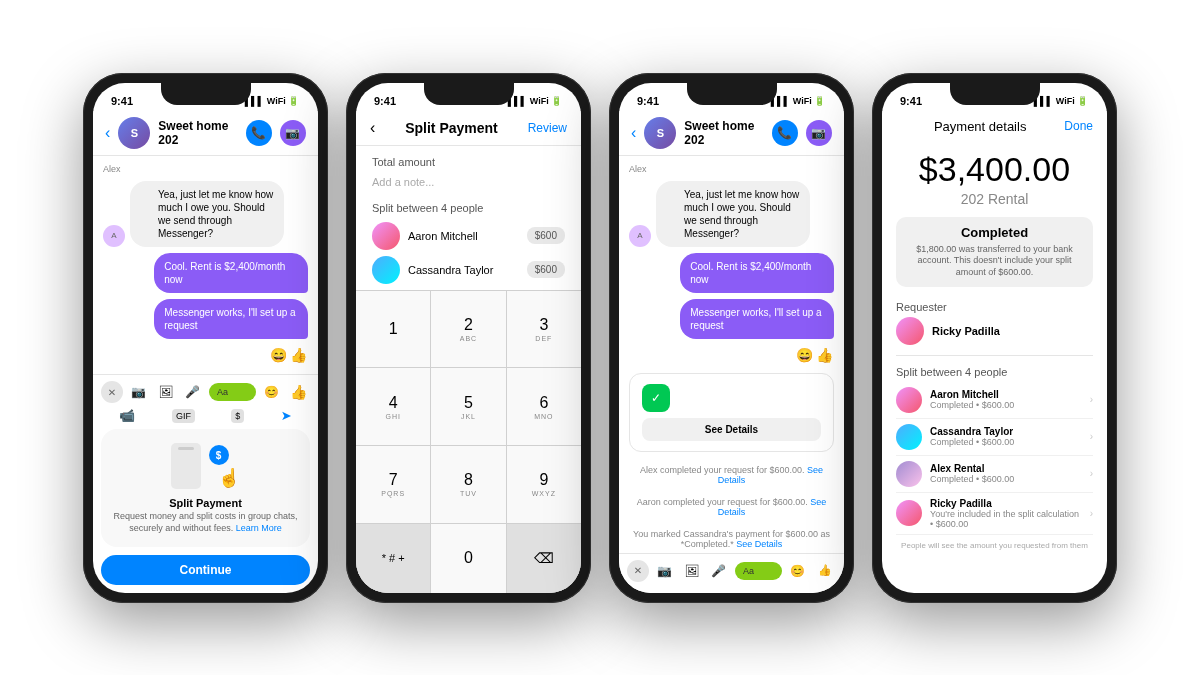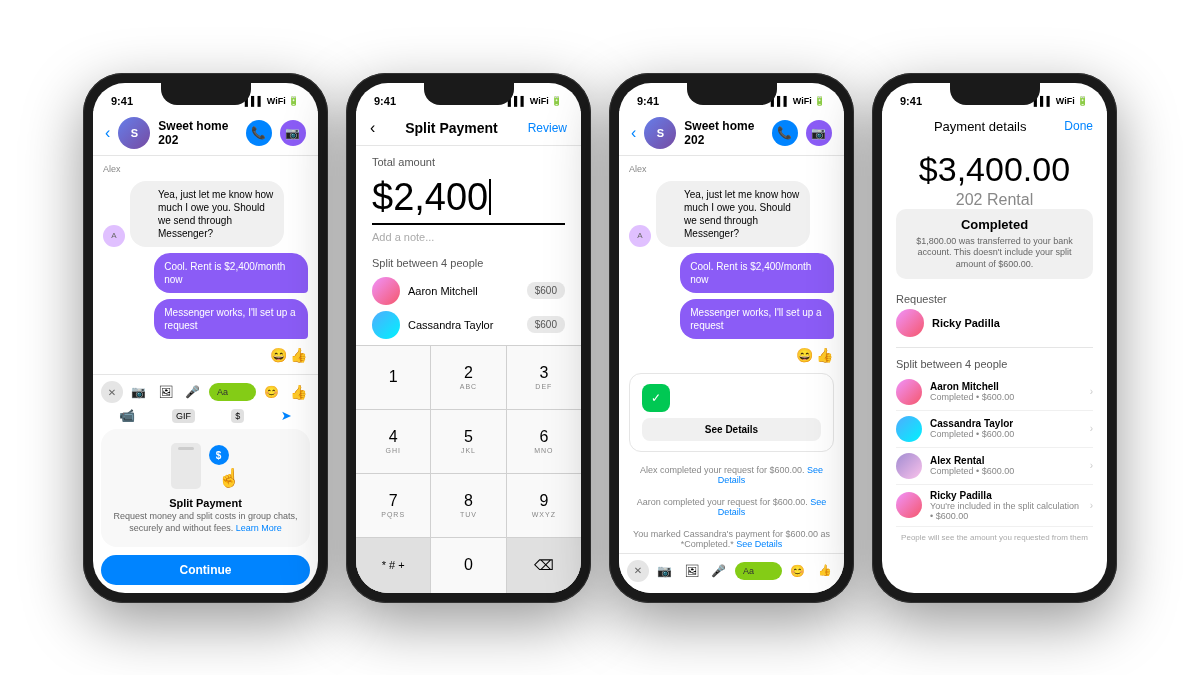--- a/index.html
+++ b/index.html
@@ -220,21 +220,21 @@
       display: flex;
       align-items: center;
       justify-content: space-between;
       flex-shrink: 0;
     }
     .p4-title { font-size: 13px; font-weight: 400; }
     .p4-done { color: #0084ff; font-size: 12px; font-weight: 500; }
 
     .p4-content { flex: 1; overflow: hidden; padding: 0 14px; display: flex; flex-direction: column; gap: 0; }
     .p4-amount { font-size: 34px; font-weight: 300; text-align: center; margin: 8px 0 2px; }
-    .p4-rental { font-size: 16px; color: #888; text-align: center; }
+    .p4-rental { font-size: 14px; color: #888; text-align: center; margin-bottom: 10px; }
     .p4-status-badge { 
       background: #f0f0f0; border-radius: 10px; padding: 8px 12px;
       margin-bottom: 8px;
     }
     .p4-status-title { font-size: 13px; font-weight: 600; text-align: center; margin-bottom: 4px; }
     .p4-status-desc { font-size: 9px; color: #666; text-align: center; line-height: 1.3; }
 
     .p4-section-label { font-size: 11px; color: #555; font-weight: 500; margin: 6px 0 4px; }
     .p4-requester { display: flex; align-items: center; gap: 8px; margin-bottom: 6px; }
     .p4-req-avatar { width: 28px; height: 28px; border-radius: 50%; background: linear-gradient(135deg, #f093fb, #f5576c); flex-shrink: 0; }
@@ -344,24 +344,20 @@
       </div>
 
       <div class="p2-header">
         <span class="p2-back">‹</span>
         <span class="p2-title">Split Payment</span>
         <span class="p2-review">Review</span>
       </div>
 
       <div class="p2-amount-section">
         <div class="p2-label">Total amount</div>
-        <div class="p2-amount-display">
-          <span>$2,400</span>
-          <div class="p2-cursor"></div>
-        </div>
         <div class="p2-note">Add a note...</div>
       </div>
 
       <div class="p2-split-section">
         <div class="p2-split-title">Split between 4 people</div>
         <div class="p2-person">
           <div class="p2-person-avatar av-aaron"></div>
           <span class="p2-person-name">Aaron Mitchell</span>
           <span class="p2-person-amount">$600</span>
         </div>

